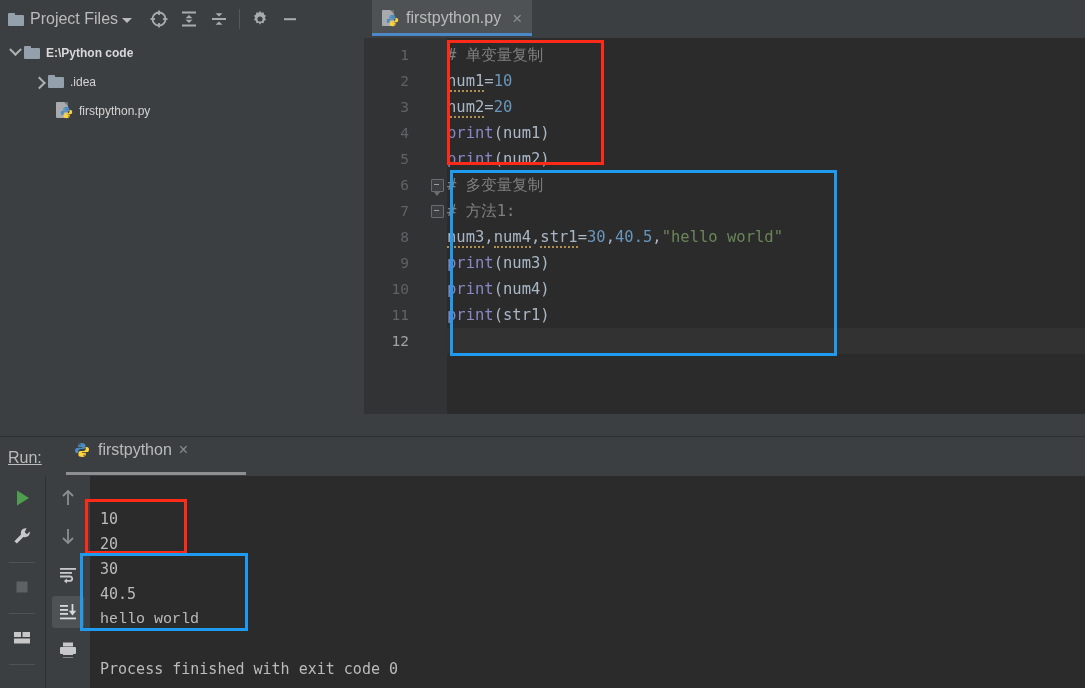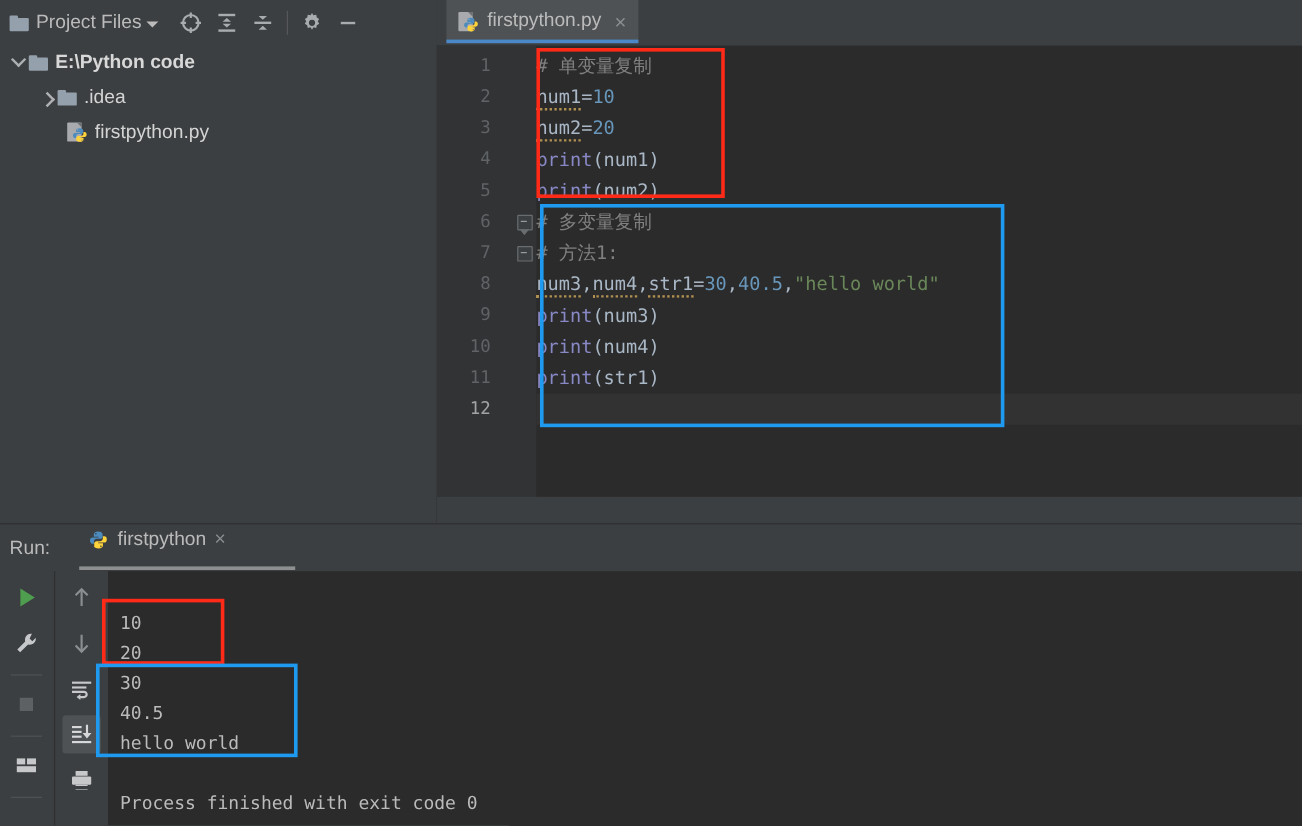--- a/index.html
+++ b/index.html
@@ -90,21 +90,21 @@
     position: absolute;
     left: 0; top: 38px;
     width: 362px; height: 398px;
     background: #3c3f41;
     overflow: hidden;
   }
   .tree-row {
     display: flex;
     align-items: center;
     height: 29px;
-    font-size: 16px;
+    font-size: 12px;
     color: #d4d4d4;
     white-space: nowrap;
   }
   .tree-row.lvl0 { padding-left: 6px; }
   .tree-row.lvl1 { padding-left: 30px; }
   .tree-row.lvl2 { padding-left: 56px; }
   .tw {
     width: 18px;
     display: inline-flex;
     align-items: center;
@@ -289,20 +289,21 @@
     position: relative;
     height: 36px;
     display: flex;
     align-items: center;
   }
   .run-title {
     color: #bbbbbb;
     font-size: 16px;
     padding-left: 8px;
     width: 56px;
+    text-decoration: underline;
   }
   .run-tab {
     position: relative;
     display: flex;
     gap: 7px;
     height: 34px;
     padding: 0 8px 0 10px;
     margin-left: 0px;
     color: #bbbbbb;
     font-size: 16px;
@@ -602,21 +603,21 @@
           <rect x="5" y="16" width="12" height="2.5" fill="#3c3f41"></rect>
         </svg>
       </div>
     </div>
 
     <div class="console" id="console">
         <div class="cons-line" style="top: 31px;">10</div>
         <div class="cons-line" style="top: 56px;">20</div>
         <div class="cons-line" style="top: 81px;">30</div>
         <div class="cons-line" style="top: 106px;">40.5</div>
-        <div class="cons-line" style="top: 131px;">hello world</div>
+        <div class="cons-line" style="top: 131px; font-family: Liberation Mono, monospace;">hello world</div>
         <div class="cons-line" style="top: 156px;"></div>
         <div class="cons-line" style="top: 181px;">Process finished with exit code 0</div>
       </div>
   </div>
 
   <div id="annots">
       <div class="annot red" style="left: 447px; top: 40px; width: 157px; height: 125px;"></div>
       <div class="annot blue" style="left: 450px; top: 170px; width: 387px; height: 186px;"></div>
       <div class="annot red" style="left: 85px; top: 499px; width: 102px; height: 55px;"></div>
       <div class="annot blue" style="left: 80px; top: 553px; width: 168px; height: 78px;"></div>

